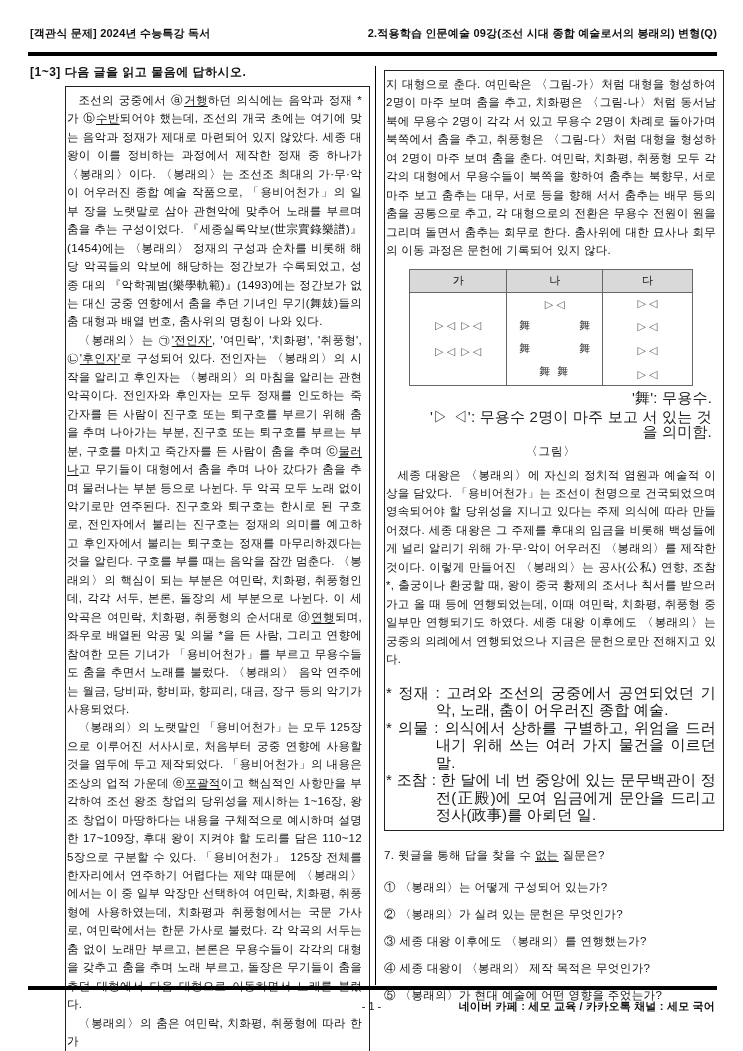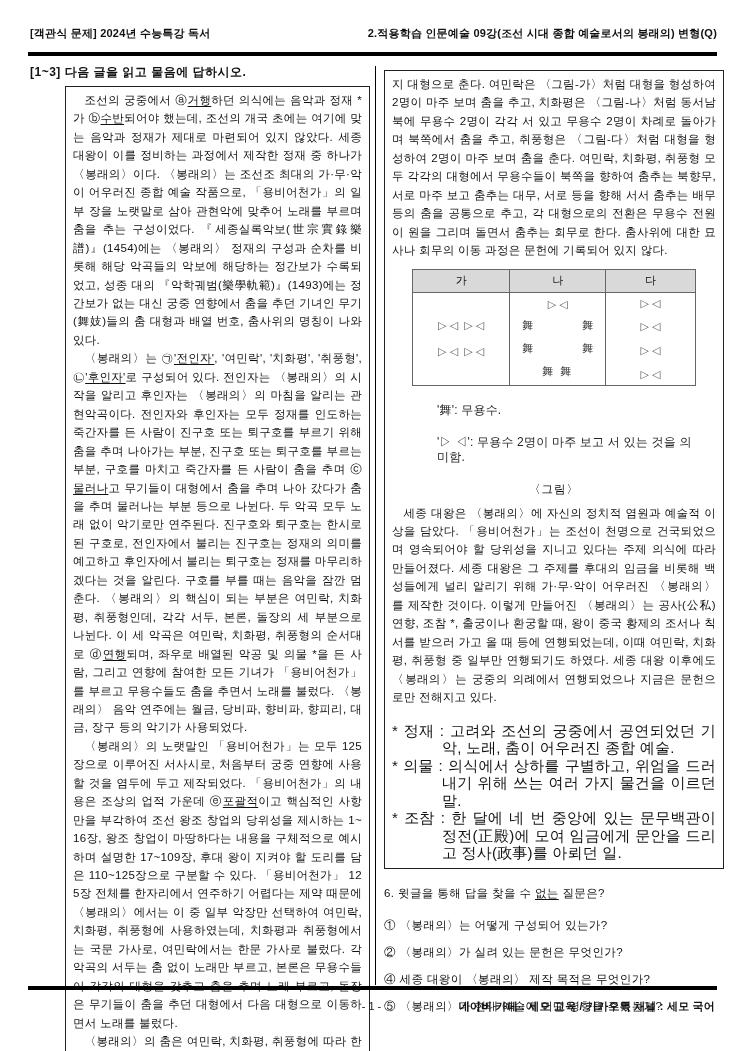--- a/index.html
+++ b/index.html
@@ -8,21 +8,21 @@
   
   .hdr{position:absolute;top:26px;left:30px;right:26px;display:flex;justify-content:space-between;
        font-weight:bold;font-size:11px;letter-spacing:0.2px;}
   .hdr-rule{position:absolute;top:52px;left:28px;right:26px;height:4px;background:#000;}
   
   .divider{position:absolute;left:375px;top:66px;width:1px;height:919px;background:#000;}
   
   .leftcol{position:absolute;left:30px;top:64px;width:340px;}
   .rightcol{position:absolute;left:384px;top:70px;width:340px;}
   .instruction{font-weight:bold;font-size:12px;margin:0 0 5px 0;letter-spacing:0.5px;}
-  .pbox{border:1.4px solid #222;padding:4px 7px 6px 7px;box-sizing:border-box;}
+  .pbox{border:1.4px solid #222;padding:4px 7px 6px 1px;box-sizing:border-box;}
   .pbox.left{min-height:890px;margin-left:35px;}
   .para{margin:0;font-size:11.5px;line-height:18.45px;text-align:justify;word-break:break-all;
         letter-spacing:0.3px;}
   .para.indent{text-indent:1em;}
   .u{text-decoration:underline;text-underline-offset:2px;}
   
   .dg{width:284px;margin:9px auto 2px auto;border:1px solid #666;font-size:11px;box-sizing:border-box;}
   .dg-head{display:grid;grid-template-columns:34.5% 34% 31.5%;background:#d9d9d9;
            border-bottom:1px solid #666;text-align:center;}
   .dg-head>div{padding:3px 0 4px 0;border-right:1px solid #666;}
@@ -30,21 +30,21 @@
   .dg-body{display:grid;grid-template-columns:34.5% 34% 31.5%;height:92px;}
   .dgcell{border-right:1px solid #666;display:flex;flex-direction:column;color:#555;box-sizing:border-box;}
   .dgcell:last-child{border-right:none;}
   .dgcell.ga{justify-content:center;align-items:center;gap:13px;white-space:pre;}
   .dgcell.na{justify-content:space-between;padding:5px 0 6px 0;color:#333;}
   .dgcell.na .c{text-align:center;color:#555;}
   .dgcell.na .cb{text-align:center;color:#333;letter-spacing:2px;}
   .dgcell.na .sp{display:flex;justify-content:space-between;padding:0 12px;}
   .dgcell.da{justify-content:space-between;padding:4px 0;text-align:center;}
   .dg-notes{margin:3px 0 0 28px;}
-  .dg-note-line{margin:17px;font-size:12px;line-height:15px;color:#222;letter-spacing:0.2px;}
+  .dg-note-line{margin:4px;font-size:15px;line-height:15px;color:#222;letter-spacing:0.2px;text-align:right;}
   .dg-cap{text-align:center;font-size:11.5px;margin:5px 0 7px 0;letter-spacing:1px;}
   
   .fn{margin-top:15px;}
   .fnline{margin:0;font-size:15px;line-height:17.5px;padding-left:50px;text-indent:-50px;
           text-align:justify;word-break:break-all;letter-spacing:0.2px;}
   
   .question{margin-top:17px;}
   .qstem{font-size:11.5px;margin:0;letter-spacing:0.4px;}
   .options{margin-top:11px;}
   .option{margin:0;font-size:11.5px;line-height:27px;letter-spacing:0.4px;}
@@ -124,24 +124,25 @@
         </div>
 
       <div class="fn">
           <p class="fnline">* 정재 : 고려와 조선의 궁중에서 공연되었던 기악, 노래, 춤이 어우러진 종합 예술.</p>
           <p class="fnline">* 의물 : 의식에서 상하를 구별하고, 위엄을 드러내기 위해 쓰는 여러 가지 물건을 이르던 말.</p>
           <p class="fnline">* 조참 : 한 달에 네 번 중앙에 있는 문무백관이 정전(正殿)에 모여 임금에게 문안을 드리고 정사(政事)를 아뢰던 일.</p>
         </div>
     </div>
 
     <div class="question">
-      <p class="qstem"><span>6. 윗글을 통해 답을 찾을 수 </span><span class="u">없는</span><span> 질문은?</span></p>
+      <p class="qstem"><span>7. 윗글을 통해 답을 찾을 수 </span><span class="u">없는</span><span> 질문은?</span></p>
       <div class="options">
           <p class="option">① 〈봉래의〉는 어떻게 구성되어 있는가?</p>
           <p class="option">② 〈봉래의〉가 실려 있는 문헌은 무엇인가?</p>
+          <p class="option">③ 세종 대왕 이후에도 〈봉래의〉를 연행했는가?</p>
           <p class="option">④ 세종 대왕이 〈봉래의〉 제작 목적은 무엇인가?</p>
           <p class="option">⑤ 〈봉래의〉가 현대 예술에 어떤 영향을 주었는가?</p>
         </div>
     </div>
   </div>
 
   <div class="ftr-rule"></div>
   <div class="ftr-page">- 1 -</div>
   <div class="ftr-channel">네이버 카페 : 세모 교육 / 카카오톡 채널 : 세모 국어</div>
 

